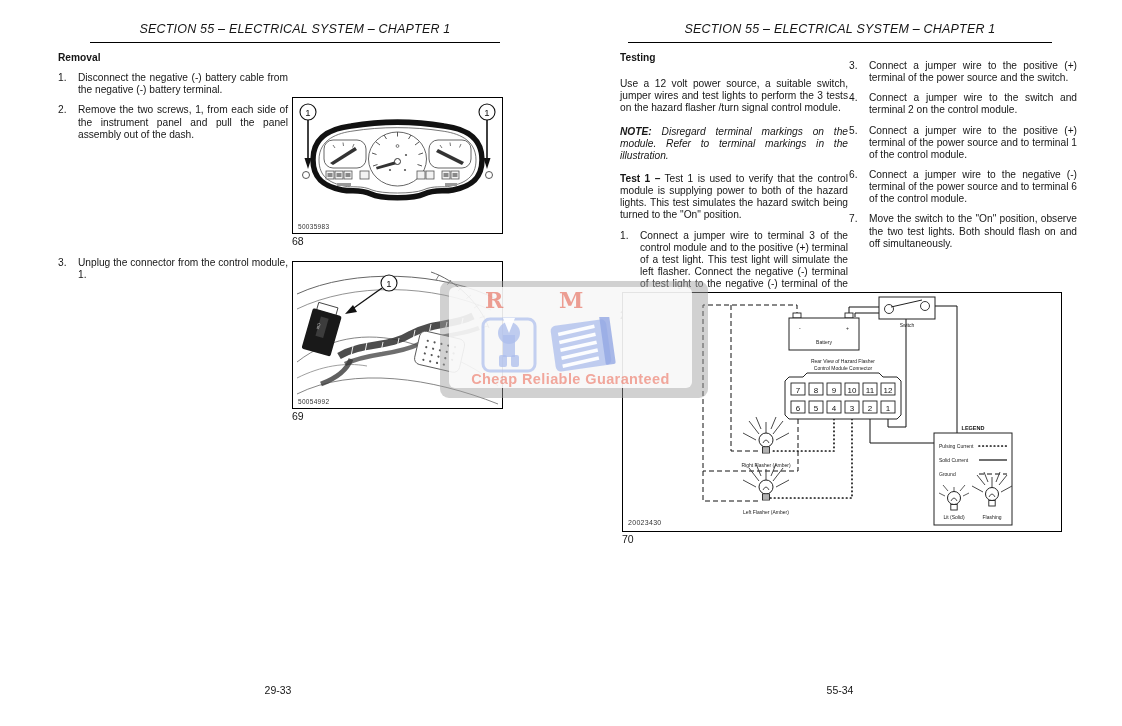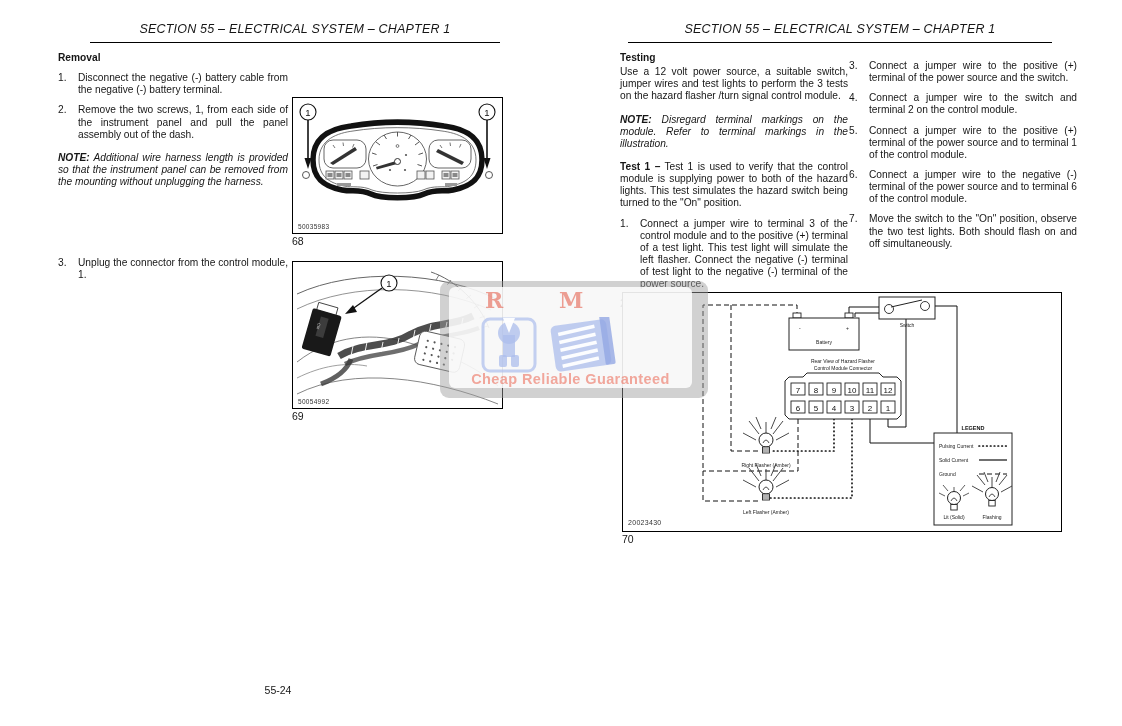--- a/index.html
+++ b/index.html
@@ -2,21 +2,21 @@
 <html><head>
 <meta charset="utf-8">
 <style>
   html,body{margin:0;padding:0;background:#ffffff;}
   .sheet{position:relative;width:1122px;height:726px;background:#fff;overflow:hidden;
          font-family:"Liberation Sans",sans-serif;color:#161616;}
   .hdr{position:absolute;top:22px;font-style:italic;font-size:12.5px;text-align:center;
        border-bottom:1.2px solid #000;padding-bottom:6px;letter-spacing:.2px;white-space:nowrap;}
   .col{position:absolute;font-size:10.2px;line-height:1.19;text-align:justify;}
   .shead{font-weight:bold;}
-  .para{margin-top:2px;}
+  .para{margin-top:14px;}
   .step{display:flex;margin-top:8px;}
   .step .n{width:20px;flex:none;}
   .step .t{flex:1;text-align:justify;}
   .note{font-style:italic;margin-top:11px;}
   .note b{font-weight:bold;}
   .t1{margin-top:11px;}
   .t1 b{font-weight:bold;}
   .figbox{position:absolute;border:1px solid #000;background:#fff;}
   .pid{position:absolute;left:5px;bottom:3px;font-size:6.5px;color:#333;letter-spacing:.3px;}
   .figcap{position:absolute;font-size:10.5px;text-align:left;}
@@ -43,23 +43,20 @@
   <div class="col" style="left:58px;top:52px;width:230px;">
     <div class="shead">Removal</div>
     <div class="step">
       <span class="n">1.</span>
       <span class="t">Disconnect the negative (-) battery cable from the negative (-) battery terminal.</span>
     </div>
     <div class="step">
       <span class="n">2.</span>
       <span class="t">Remove the two screws, 1, from each side of the instrument panel and pull the panel assembly out of the dash.</span>
     </div>
-    <div class="note">
-      <b>NOTE:</b><span> Additional wire harness length is provided so that the instrument panel can be removed from the mounting without unplugging the harness.</span>
-    </div>
   </div>
 
   <div class="figbox" style="left:292px;top:97px;width:209px;height:135px;">
     <svg width="209" height="135" viewBox="0 0 209 135">
 
       <path d="M20,62 C20,36 42,30 58,28 C88,23 121,23 151,28 C167,30 189,36 189,62
                C189,82 176,89 160,92 C150,94 142,91 131,96 C121,101 88,101 78,96
                C67,91 59,94 49,92 C33,89 20,82 20,62 Z" fill="#ffffff" stroke="#111" stroke-width="5.5"></path>
       <path d="M26,62 C26,41 45,35 60,33 C88,28.5 120,28.5 149,33 C164,35 183,41 183,62
                C183,79 172,85 158,88 C149,90 141,87 130,92 C120,96 89,96 79,92
@@ -211,21 +208,21 @@
         <circle cx="96" cy="21" r="8" fill="#fff" stroke="#111" stroke-width="1.1"></circle>
         <text x="96" y="24.5" text-anchor="middle" font-size="9.5" fill="#111">1</text>
         <line x1="89" y1="26" x2="58" y2="48" stroke="#111" stroke-width="1.3"></line>
         <path d="M60,43 L64,50 L52,52 Z" fill="#111"></path>
       </g>
     </svg>
     <div class="pid">50054992</div>
   </div>
   <div class="figcap" style="left:292px;top:410px;width:209px;">69</div>
 
-  <div class="pgnum" style="left:58px;width:440px;">55-24</div>
+  <div class="pgnum" style="left:58px;width:440px;">29-33</div>
 
   <div class="hdr" style="left:628px;width:424px;">SECTION 55 – ELECTRICAL SYSTEM – CHAPTER 1</div>
 
   <div class="col" style="left:620px;top:52px;width:228px;">
     <div class="shead">Testing</div>
     <div class="para">Use a 12 volt power source, a suitable switch, jumper wires and test lights to perform the 3 tests on the hazard flasher /turn signal control module.</div>
     <div class="note">
       <b>NOTE:</b><span> Disregard terminal markings on the module. Refer to terminal markings in the illustration.</span>
     </div>
     <div class="t1">
@@ -406,20 +403,21 @@
         <circle cx="369" cy="201" r="6.5" fill="#fff" stroke="#222" stroke-width="1"></circle>
         <path d="M366,204 Q369,198 372,204" fill="none" stroke="#222" stroke-width="0.8"></path>
         <rect x="365.8" y="207.5" width="6.4" height="5.5" fill="#fff" stroke="#222" stroke-width="0.9"></rect>
         <text x="369" y="226" class="dtext" text-anchor="middle">Flashing</text>
       </g>
     </svg>
     <div class="pid" style="font-size:7px;bottom:5px;">20023430</div>
   </div>
   <div class="figcap" style="left:622px;top:533px;width:438px;">70</div>
 
+  <div class="pgnum" style="left:628px;width:424px;">55-34</div>
 
   <div class="wm">
     <div class="wm-shadow"></div>
     <div class="wm-card">
       <div class="wm-rm">R M</div>
       <svg style="position:absolute;left:32px;top:30px;" width="180" height="56" viewBox="0 0 180 56">
         <g>
           <rect x="2" y="2" width="52" height="52" rx="7" fill="none" stroke="rgba(172,189,236,0.7)" stroke-width="3"></rect>
           <circle cx="28" cy="16" r="11" fill="rgba(172,189,236,0.75)"></circle>
           <polygon points="22,1 34,1 28,16" fill="rgba(255,255,255,0.95)"></polygon>

